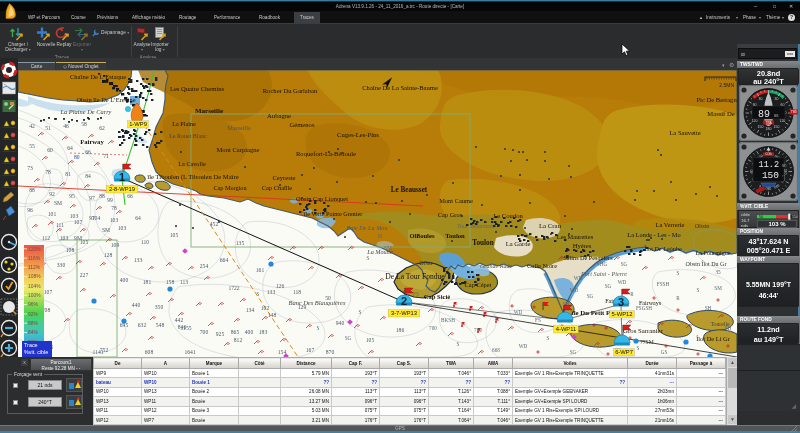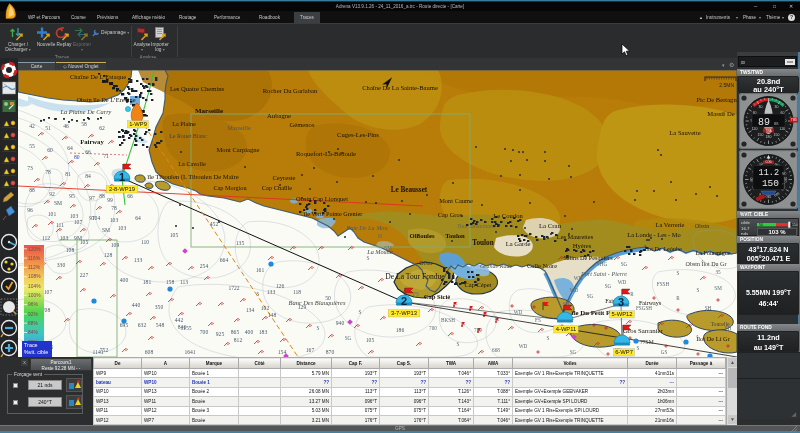--- a/index.html
+++ b/index.html
@@ -11,21 +11,21 @@
 .mitem{position:absolute;top:4px;white-space:nowrap}
 #logo{left:4px;top:3px;width:13px;height:17px;z-index:5}
 #ribbon{left:0;top:23px;width:800px;height:35px;background:#2a2c2d;border-top:1px solid #3a3d3e;color:#c9c9c9;font-size:4.8px}
 .rlbl{position:absolute;text-align:center;line-height:1.1;white-space:nowrap}
 .glbl{position:absolute;top:31px;color:#8f8f8f;font-size:4.8px;text-align:center}
 .vsep{position:absolute;top:2px;height:31px;width:1px;background:#3e4142}
 #tabbar{left:0;top:58px;width:800px;height:12px;background:#323435;color:#d5d5d5;font-size:4.8px}
 #tab1{position:absolute;left:18px;top:3.5px;width:37px;height:8.5px;background:#3e4143;border-top:1.5px solid #8798a5;text-align:center;line-height:7px}
 #tab2{position:absolute;left:56px;top:3.5px;width:50px;height:8.5px;background:#37393a;border-top:1.5px solid #c9ad62;text-align:center;line-height:7px}
 #lbar{left:0;top:58px;width:18px;height:302px;background:#232526}
-#rbar{left:737px;top:52px;width:63px;height:367px;background:#2e3133;color:#e8e8e8;border-right:2px solid #4a7c9e}
+#rbar{left:737px;top:44px;width:63px;height:367px;background:#2e3133;color:#e8e8e8;border-right:2px solid #4a7c9e}
 .rhead{position:absolute;left:0;width:63px;height:7px;background:linear-gradient(#85888a,#6a6e70);color:#fff;font-size:4.8px;font-weight:bold;line-height:7.5px;padding-left:3px}
 .rval{position:absolute;left:1px;width:61px;background:linear-gradient(#53585a,#343839);color:#fff;font-weight:bold;text-align:center;border:1px solid #222;border-radius:1px}
 #bpanel{left:0;top:357px;width:93px;height:68px;background:#2b2d2e;color:#ddd;font-size:4.8px}
 #btable{left:93px;top:357px;width:644px;height:68px;background:#4a4c4d;font-size:4.6px}
 #statusbar{left:0;top:425px;width:800px;height:8px;background:#535659;border-top:1px solid #74777a;border-bottom:2.5px solid #47809e;color:#b4b4b4;font-size:4.8px;text-align:center;line-height:5.5px}
 table{border-collapse:collapse;table-layout:fixed;background:#fff;color:#111}
 td,th{border:1px solid #c9c9c9;padding:0 2px;overflow:hidden;white-space:nowrap;height:9.4px;font-weight:normal}
 th{background:linear-gradient(#fdfdfd,#d5d2ca);font-weight:bold;border-color:#aaa;text-align:center;height:11px}
 .num{text-align:right}
 .bluerow td{color:#2233bb;font-weight:bold}

